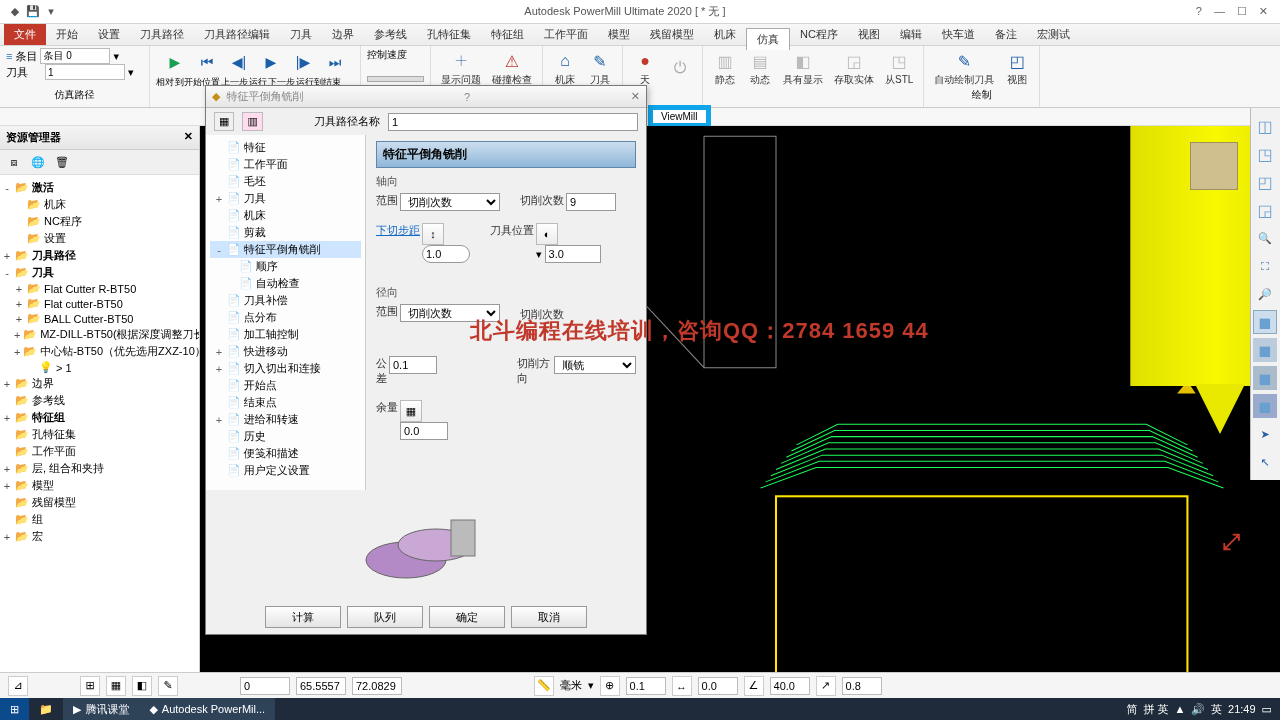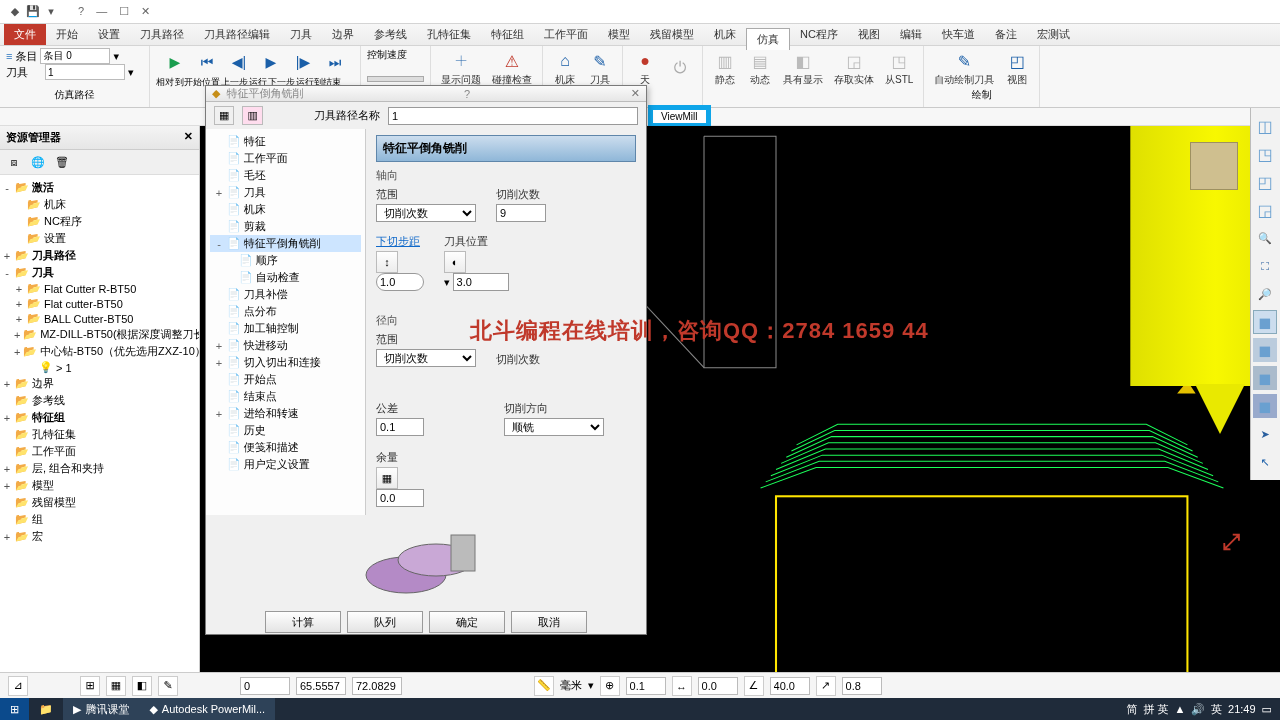--- a/index.html
+++ b/index.html
@@ -44,21 +44,21 @@
 .dlg .dbody { flex:1; display:flex; }
 .dlg .dtree { width:160px; border-right:1px solid #ccc; background:#fdfdfd; padding:4px; }
 .dlg .dtree .dtn { display:flex; align-items:center; gap:3px; padding:1px 0; }
 .dlg .dtree .dtn .exp { width:10px; text-align:center; color:#666; }
 .dlg .dtree .sel { background:#cde5ff; }
 .dlg .dform { flex:1; padding:6px 10px; display:flex; flex-direction:column; gap:2px; }
 .dlg label { font-size:11px; color:#333; }
 .dlg input[type=text], .dlg select { border:1px solid #999; height:18px; font-size:11px; padding:0 3px; background:#fff; }
 .dlg .formhead { background:linear-gradient(#cde,#8fb7d8); padding:4px 6px; font-weight:bold; border:1px solid #5f86aa; font-size:12px; }
 .dlg .row { display:flex; gap:20px; align-items:flex-end; margin:2px 0; }
-.dlg .col { display:flex; flex-direction:column; gap:2px; }
+.dlg .col { display:flex; gap:2px; }
 .dlg .iconbtn { width:22px; height:22px; border:1px solid #bbb; background:linear-gradient(#fefefe,#ececec); display:flex; align-items:center; justify-content:center; }
 .dlg .preview { height:110px; display:flex; align-items:center; justify-content:center; background:#f0f0f0; margin-top:auto; }
 .dlg .btns { display:flex; gap:6px; justify-content:center; padding:6px; }
 .dlg .btns button { width:76px; height:22px; border:1px solid #999; background:linear-gradient(#fefefe,#e4e4e4); font-size:11px; }
 .link { color:#1169c9; text-decoration:underline; cursor:pointer; }
 .rtb { position:absolute; right:0; top:108px; width:30px; background:#f2f2f2; border-left:1px solid #bbb; display:flex; flex-direction:column; gap:4px; padding:6px 2px; }
 .rtb span { width:24px; height:24px; display:flex; align-items:center; justify-content:center; border:1px solid transparent; color:#2a5f9e; }
 .rtb span.cube { color:#6aa0d0; font-size:16px; }
 .status { position:absolute; bottom:22px; left:0; right:0; height:26px; background:#f5f5f5; border-top:1px solid #ccc; display:flex; align-items:center; padding:0 8px; gap:6px; }
 .status input { border:1px solid #bbb; height:18px; font-size:11px; width:50px; padding:0 3px; }
@@ -72,20 +72,21 @@
 </style>
 </head>
 <body>
 
 <div class="titlebar">
   <div class="qat">
     <span>◆</span>
     <span>💾</span>
     <span>▾</span>
   </div>
+  <div class="title">Autodesk PowerMill Ultimate 2020   [ * 无 ]</div>
   <div class="winbtns">
     <span>?</span>
     <span>—</span>
     <span>☐</span>
     <span>✕</span>
   </div>
 </div>
 
 <div class="menubar">
   <span class="mitem file">文件</span>

